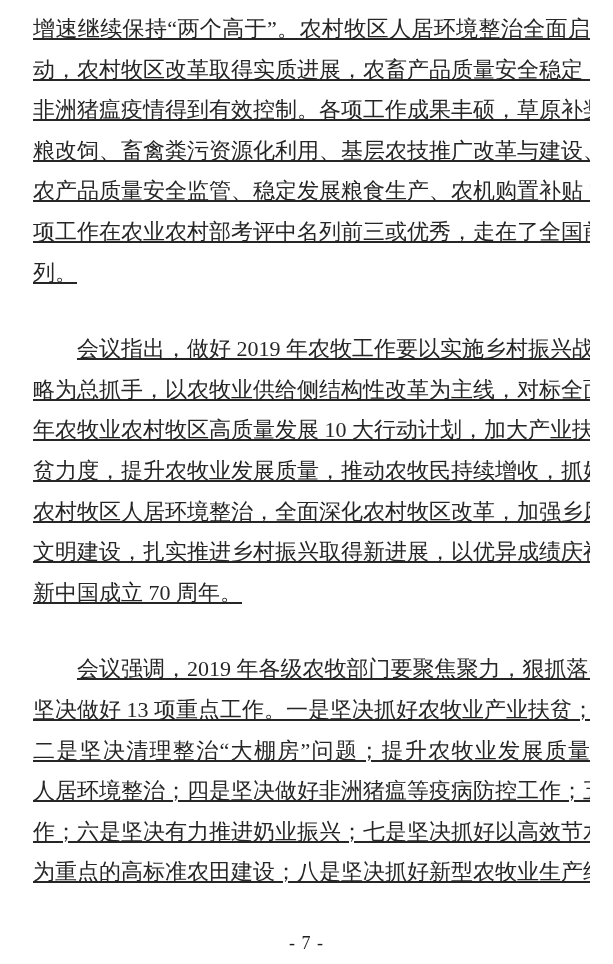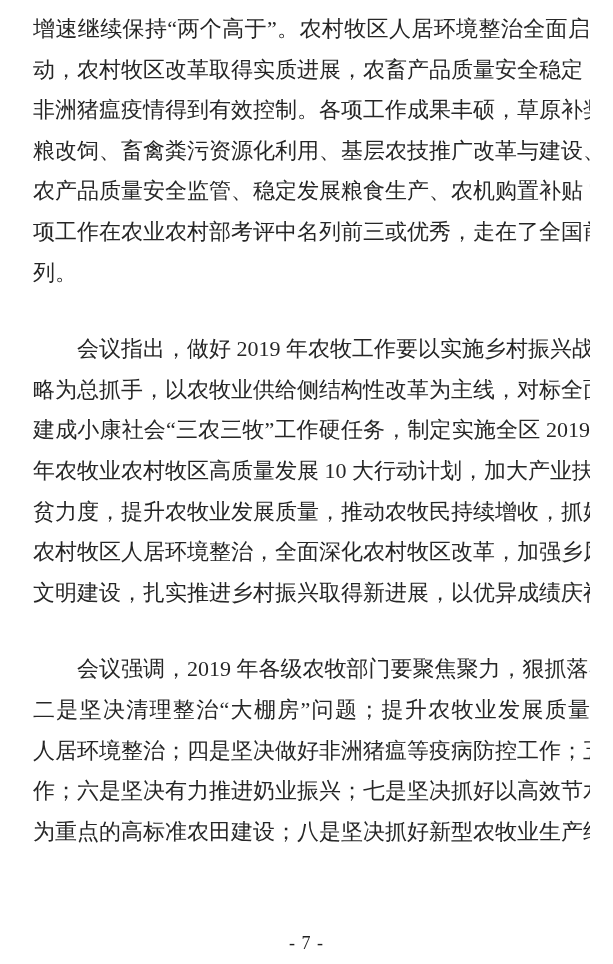--- a/index.html
+++ b/index.html
@@ -34,20 +34,21 @@
     padding: 0;
   }
   .line {
     height: 40.6px;
     line-height: 40.6px;
     white-space: nowrap;
     text-align: justify;
     text-align-last: justify;
     text-justify: inter-character;
     overflow: hidden;
+    text-decoration: underline;
   }
   .line.short {
     text-align: left;
     text-align-last: left;
   }
   .line.indent {
     padding-left: 44px;
     margin-top: 36px;
   }
   .footer {
@@ -72,28 +73,29 @@
         <div class="line">动，农村牧区改革取得实质进展，农畜产品质量安全稳定，</div>
         <div class="line">非洲猪瘟疫情得到有效控制。各项工作成果丰硕，草原补奖、</div>
         <div class="line">粮改饲、畜禽粪污资源化利用、基层农技推广改革与建设、</div>
         <div class="line">农产品质量安全监管、稳定发展粮食生产、农机购置补贴 7</div>
         <div class="line">项工作在农业农村部考评中名列前三或优秀，走在了全国前</div>
         <div class="line short">列。</div>
       </div>
       <div class="para">
         <div class="line indent">会议指出，做好 2019 年农牧工作要以实施乡村振兴战</div>
         <div class="line">略为总抓手，以农牧业供给侧结构性改革为主线，对标全面</div>
-        <div class="line">建成小康社会“三农三牧”工作硬任务，制定实施全区 2019</div>
         <div class="line">年农牧业农村牧区高质量发展 10 大行动计划，加大产业扶</div>
         <div class="line">贫力度，提升农牧业发展质量，推动农牧民持续增收，抓好</div>
         <div class="line">农村牧区人居环境整治，全面深化农村牧区改革，加强乡风</div>
         <div class="line">文明建设，扎实推进乡村振兴取得新进展，以优异成绩庆祝</div>
+        <div class="line short">新中国成立 70 周年。</div>
       </div>
       <div class="para">
         <div class="line indent">会议强调，2019 年各级农牧部门要聚焦聚力，狠抓落实，</div>
+        <div class="line">坚决做好 13 项重点工作。一是坚决抓好农牧业产业扶贫；</div>
         <div class="line">二是坚决清理整治“大棚房”问题；提升农牧业发展质量</div>
         <div class="line">人居环境整治；四是坚决做好非洲猪瘟等疫病防控工作；五</div>
         <div class="line">作；六是坚决有力推进奶业振兴；七是坚决抓好以高效节水</div>
         <div class="line">为重点的高标准农田建设；八是坚决抓好新型农牧业生产经</div>
       </div>
     </div>
   <div class="footer">- 7 -</div>
 </div>
 
 </body></html>

